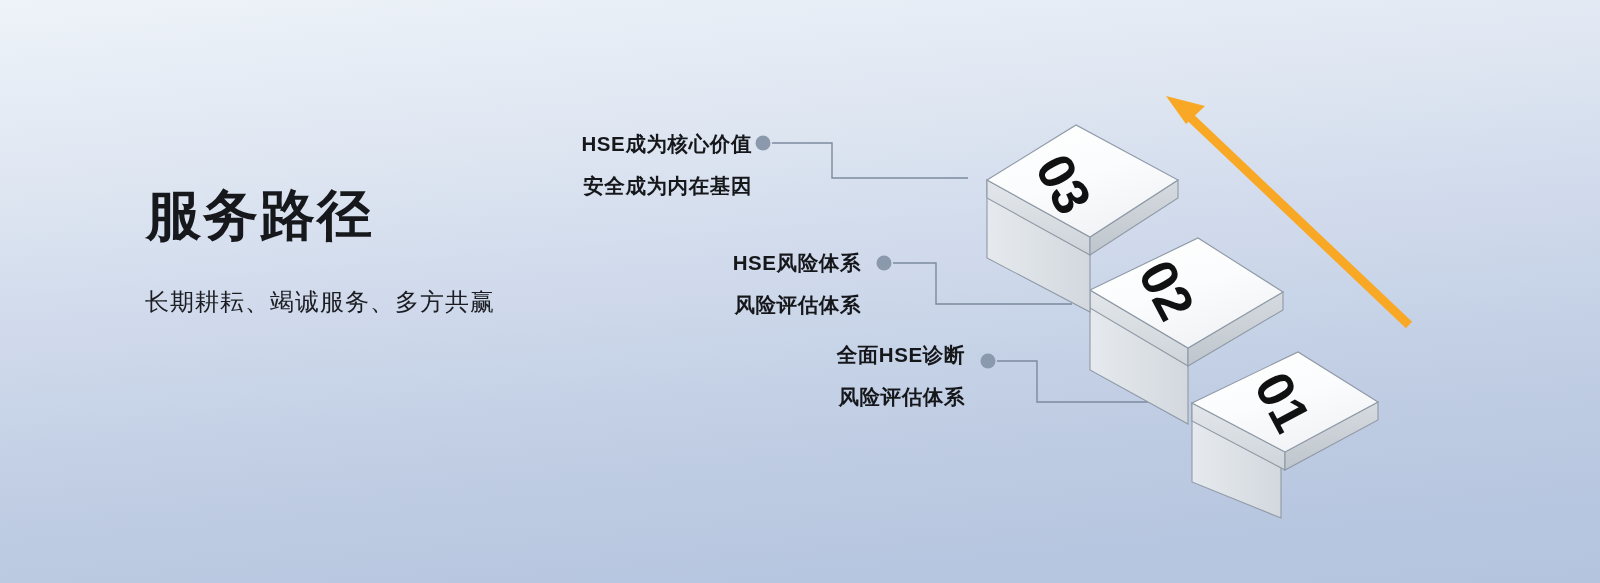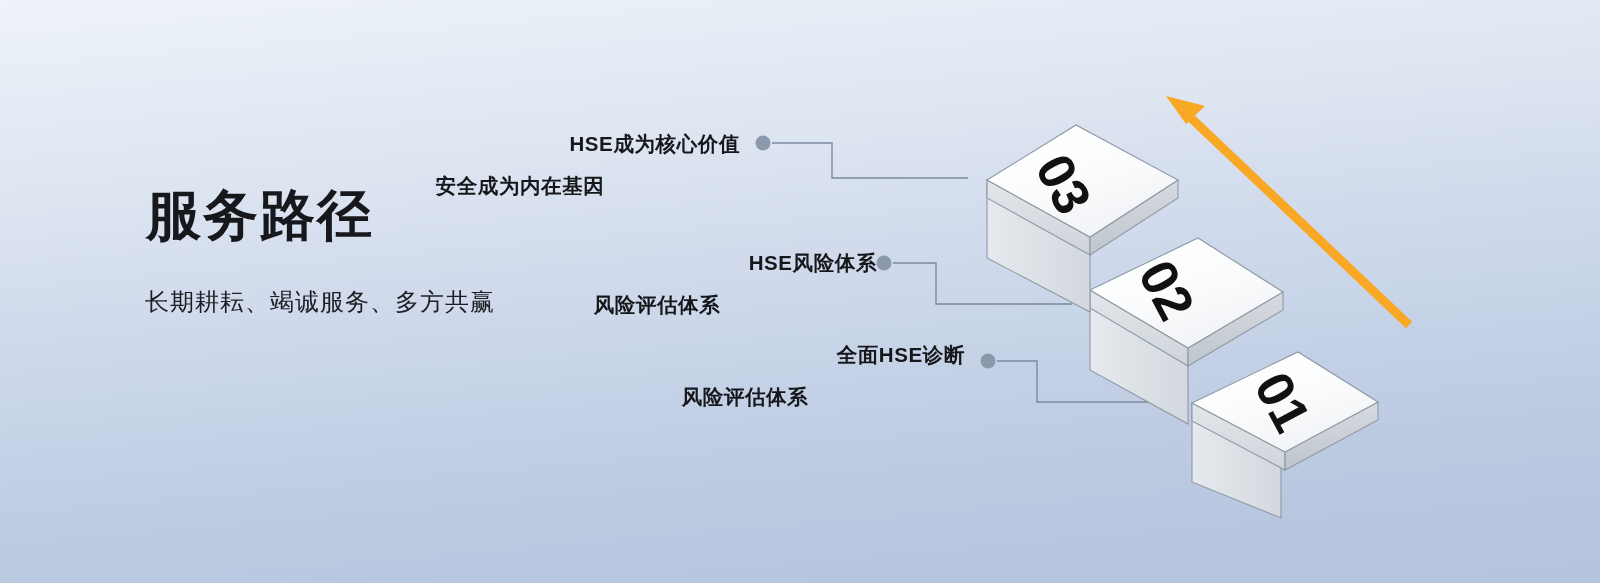--- a/index.html
+++ b/index.html
@@ -67,24 +67,23 @@
     color: #15171b;
     font-weight: 700;
     font-size: 20.5px;
     letter-spacing: 0.6px;
     line-height: 1.0;
     white-space: nowrap;
   }
   .step-label .line2 {
     display: block;
     padding-top: 21px;
-    text-align: center;
   }
-  .label-03 { left: 300px; top: 134px; width: 440px; }
-  .label-02 { left: 437px; top: 253px; width: 440px; }
+  .label-03 { left: 312px; top: 134px; width: 440px; }
+  .label-02 { left: 421px; top: 253px; width: 440px; }
   .label-01 { left: 525px; top: 345px; width: 440px; }
 </style>
 </head>
 <body>
 
 <div id="stage">
 
   <div class="heading-block">
     <h1 class="main-title">服务路径</h1>
     <p class="sub-title">长期耕耘、竭诚服务、多方共赢</p>

